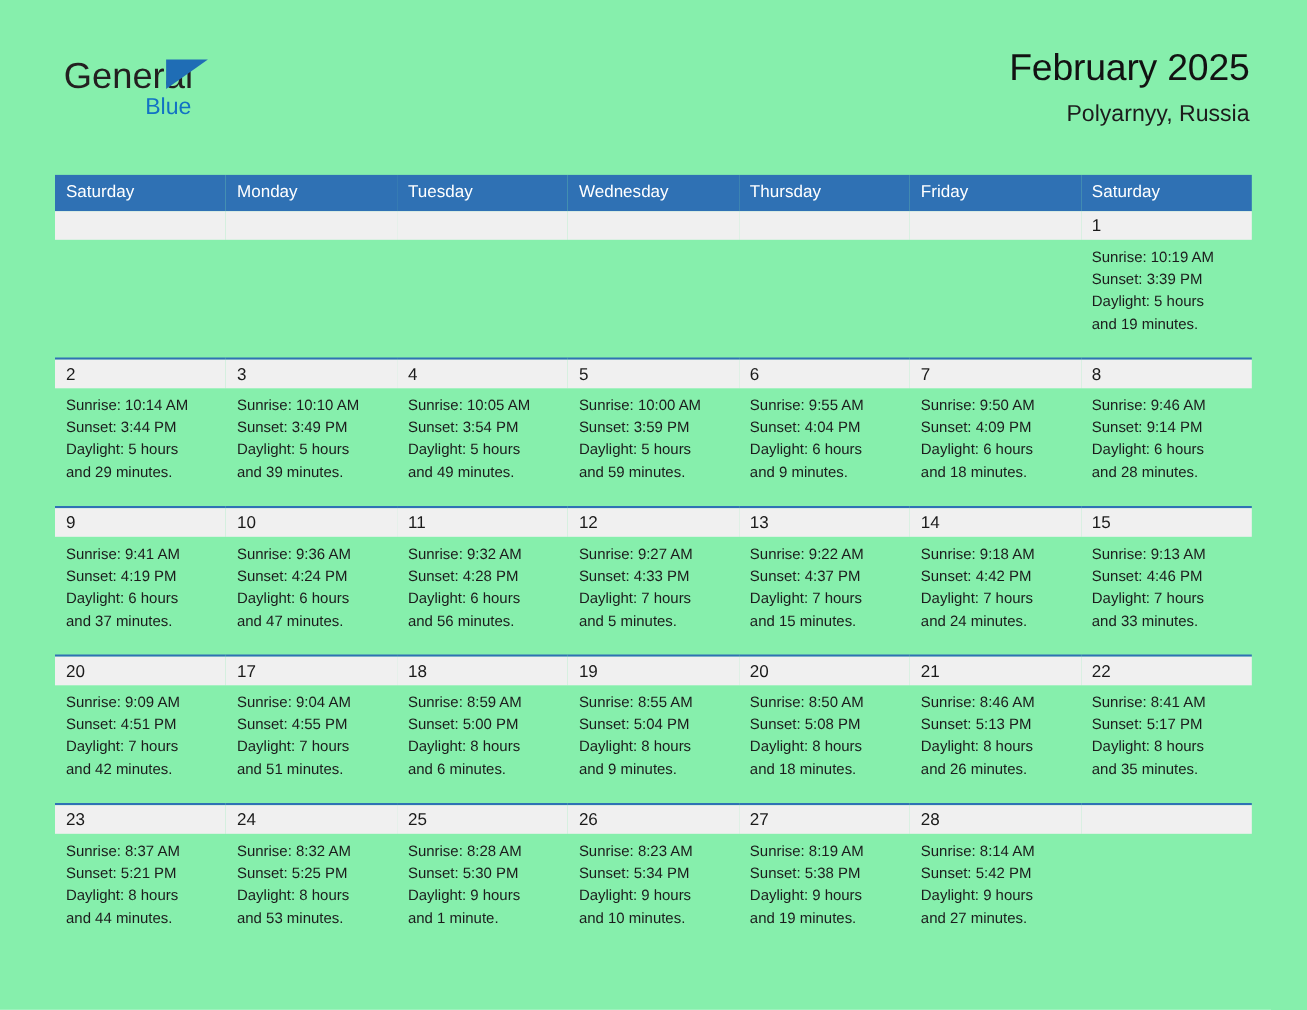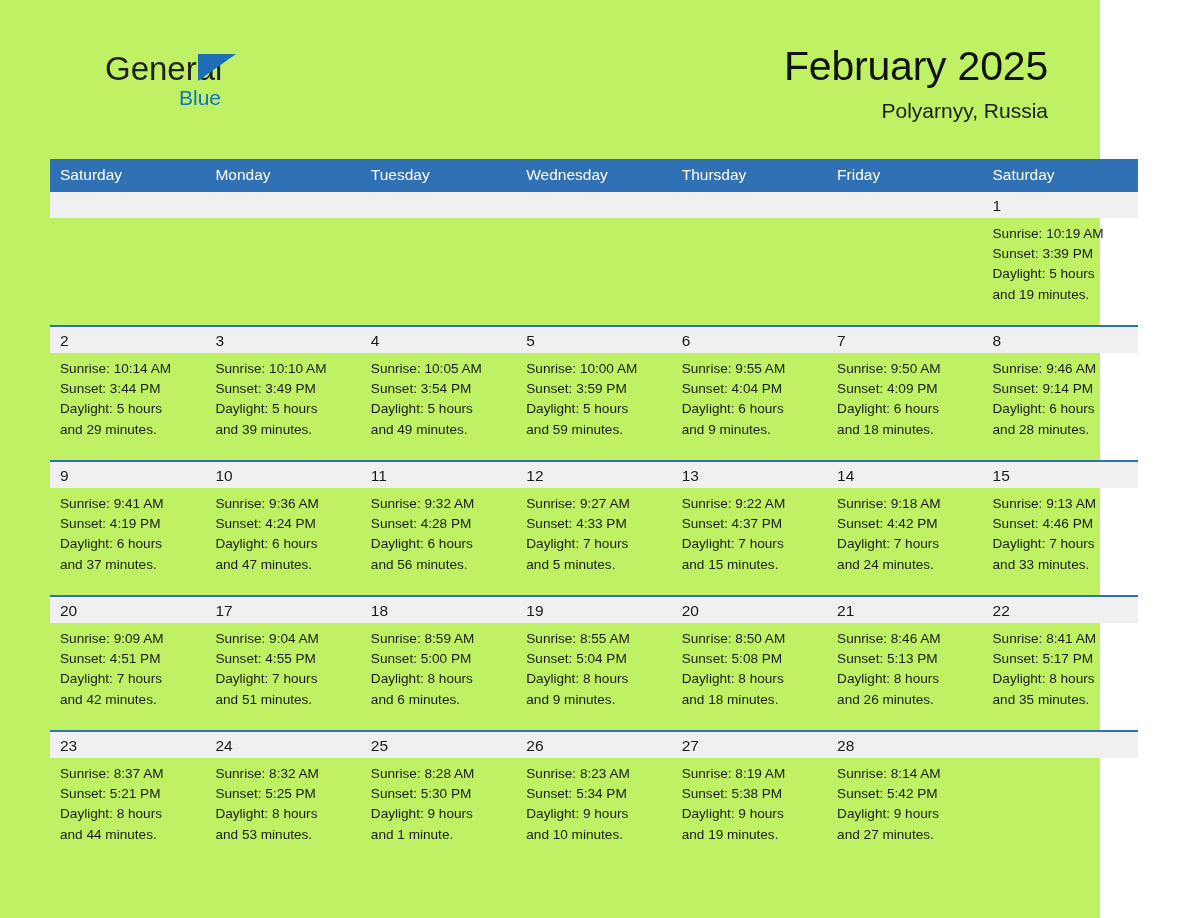--- a/index.html
+++ b/index.html
@@ -9,25 +9,24 @@
   }
   body {
     width: 1188px;
     height: 918px;
     font-family: "Liberation Sans", sans-serif;
     color: #1a1a1a;
     overflow: hidden;
   }
   .page {
     position: relative;
-    width: 1100px;
+    width: 1188px;
     height: 918px;
-    background: #bef264;
+    background: #86efac;
     box-sizing: border-box;
-    padding-left: 47px;
   }
 
   
   .header {
     position: relative;
     height: 118px;
     padding: 0 50px;
     box-sizing: border-box;
   }
   .logo {
@@ -62,21 +61,21 @@
     color: #1272c4;
     font-family: "Liberation Sans", sans-serif;
   }
   .title-block {
     position: absolute;
     right: 52px;
     top: 44px;
     text-align: right;
   }
   .cal-title {
-    font-size: 41px;
+    font-size: 34px;
     font-weight: normal;
     color: #121212;
     line-height: 1.08;
     margin: 0;
     letter-spacing: -0.2px;
   }
   .cal-subtitle {
     font-size: 21px;
     font-weight: normal;
     color: #1c1c1c;

